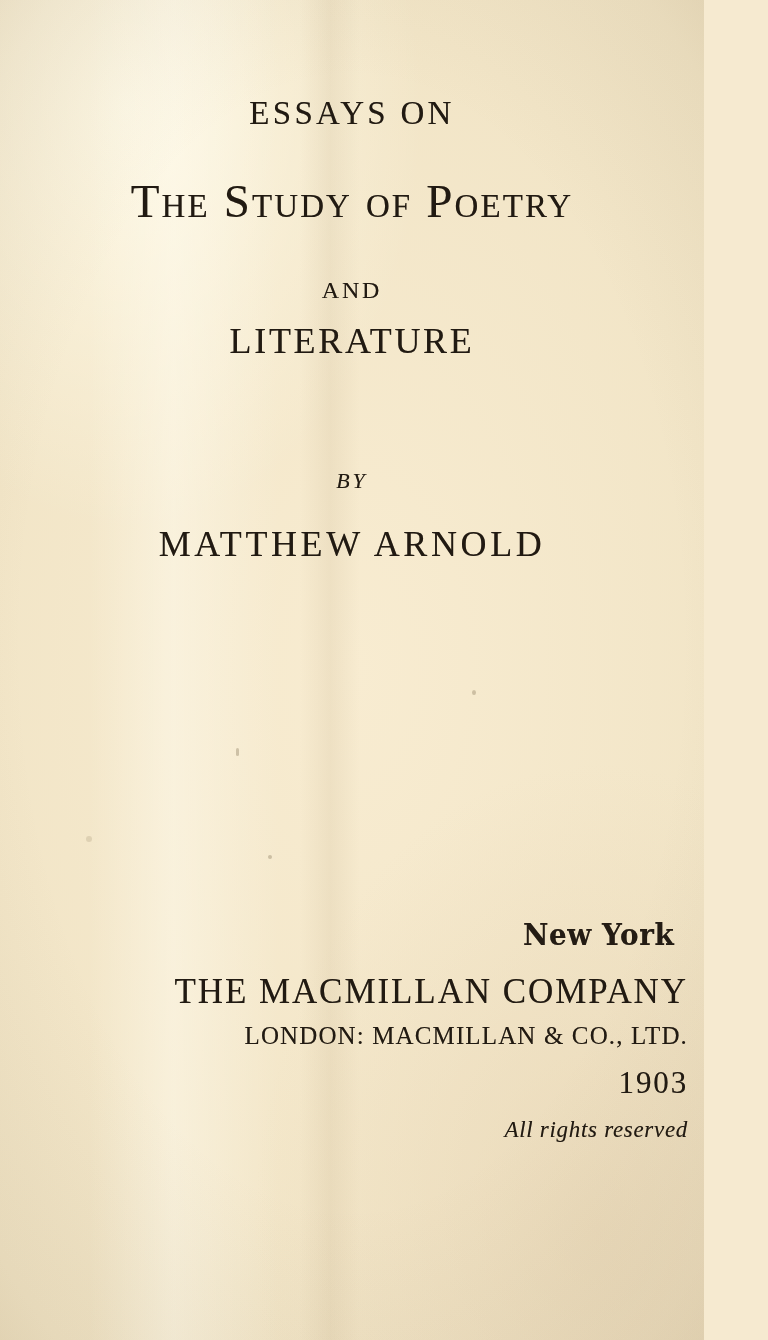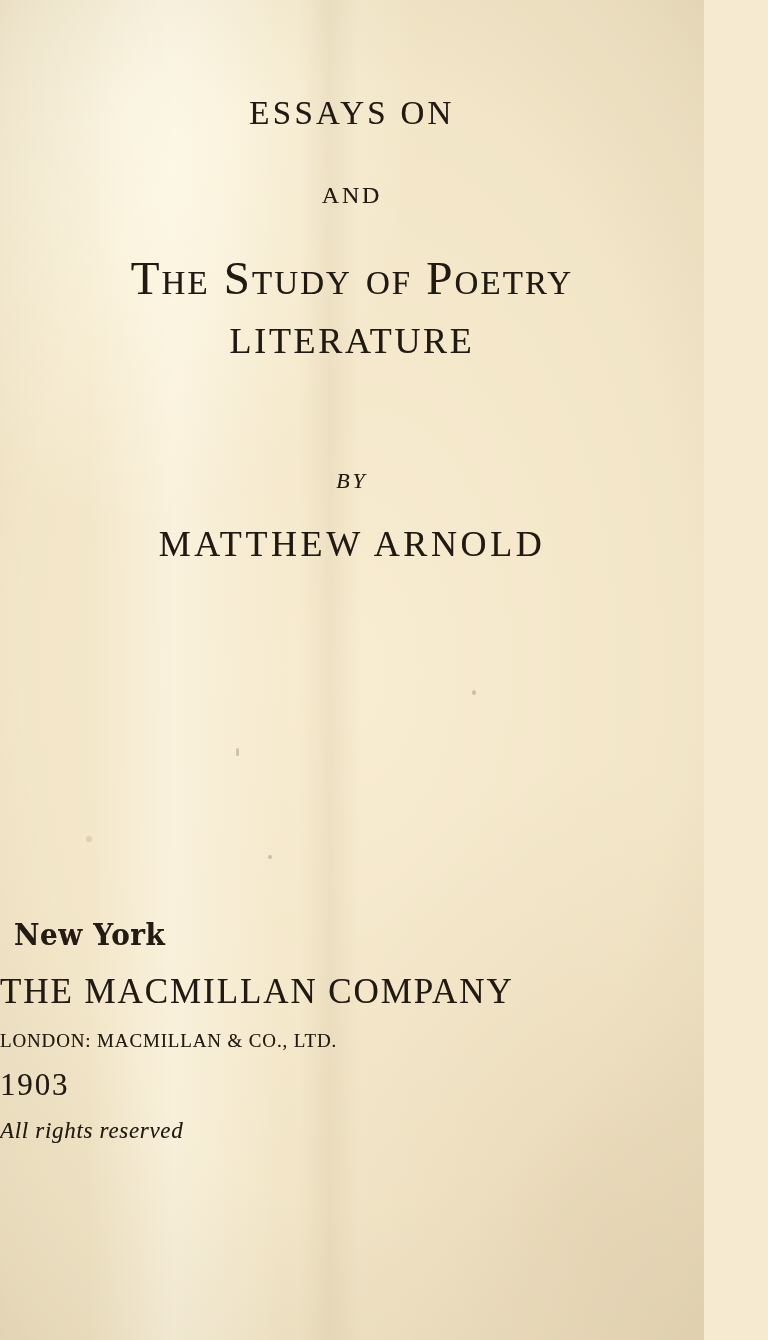--- a/index.html
+++ b/index.html
@@ -119,42 +119,42 @@
   .author {
     font-size: 36px;
     letter-spacing: 0.10em;
     margin-top: 34px;
   }
 
   
   .imprint-block {
     position: absolute;
     left: 0;
-    right: 0;
+    right: 16px;
     top: 918px;
-    text-align: left;
+    text-align: right;
   }
   .city {
     font-family: "DejaVu Serif", serif;
     font-size: 29px;
     letter-spacing: 0.02em;
     font-weight: 700;
     font-style: normal;
     transform: scaleX(0.96);
   }
   .publisher {
     font-size: 35px;
     letter-spacing: 0.055em;
     margin-top: 22px;
     font-family: Liberation Serif, serif;
   }
   .london-line {
-    font-size: 19px;
+    font-size: 25px;
     letter-spacing: 0.045em;
-    margin-top: 20px;
+    margin-top: 12px;
   }
   .year {
     font-size: 31px;
     letter-spacing: 0.06em;
     margin-top: 18px;
   }
   .rights {
     font-size: 23px;
     font-style: italic;
     letter-spacing: 0.03em;
@@ -176,22 +176,22 @@
 
   <div class="speck" style="left:472px; top:690px; width:4px; height:5px;"></div>
   <div class="speck" style="left:236px; top:748px; width:3px; height:8px; border-radius:2px;"></div>
   <div class="speck" style="left:268px; top:855px; width:4px; height:4px;"></div>
   <div class="speck" style="left:86px; top:836px; width:6px; height:6px; background:rgba(110,92,64,0.16);"></div>
 
   <div class="content">
 
     <div class="title-block">
       <div class="line essays-on">ESSAYS ON</div>
+      <div class="line main-title">The Study of Poetry</div>
       <div class="line and">AND</div>
-      <div class="line main-title">The Study of Poetry</div>
       <div class="line subtitle-2">LITERATURE</div>
     </div>
 
     <div class="author-block">
       <div class="line by">BY</div>
       <div class="line author">MATTHEW ARNOLD</div>
     </div>
 
     <div class="imprint-block">
       <div class="city">New York</div>

